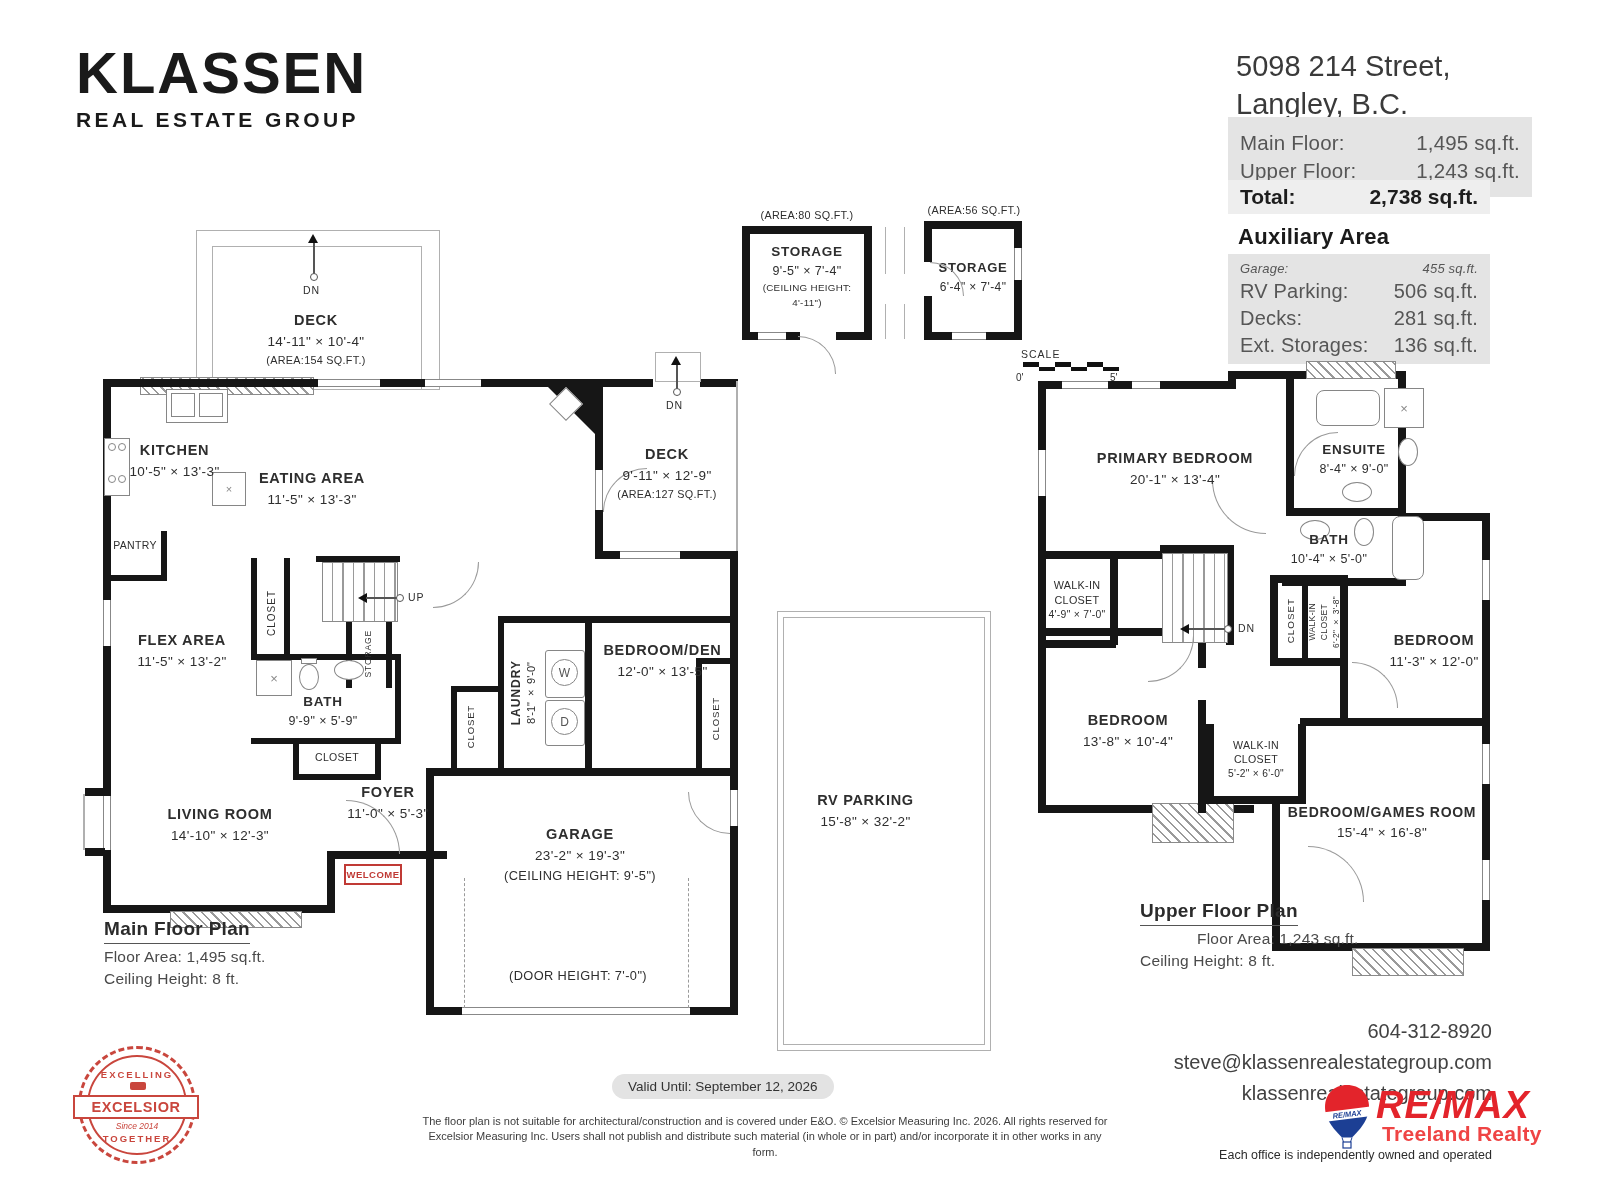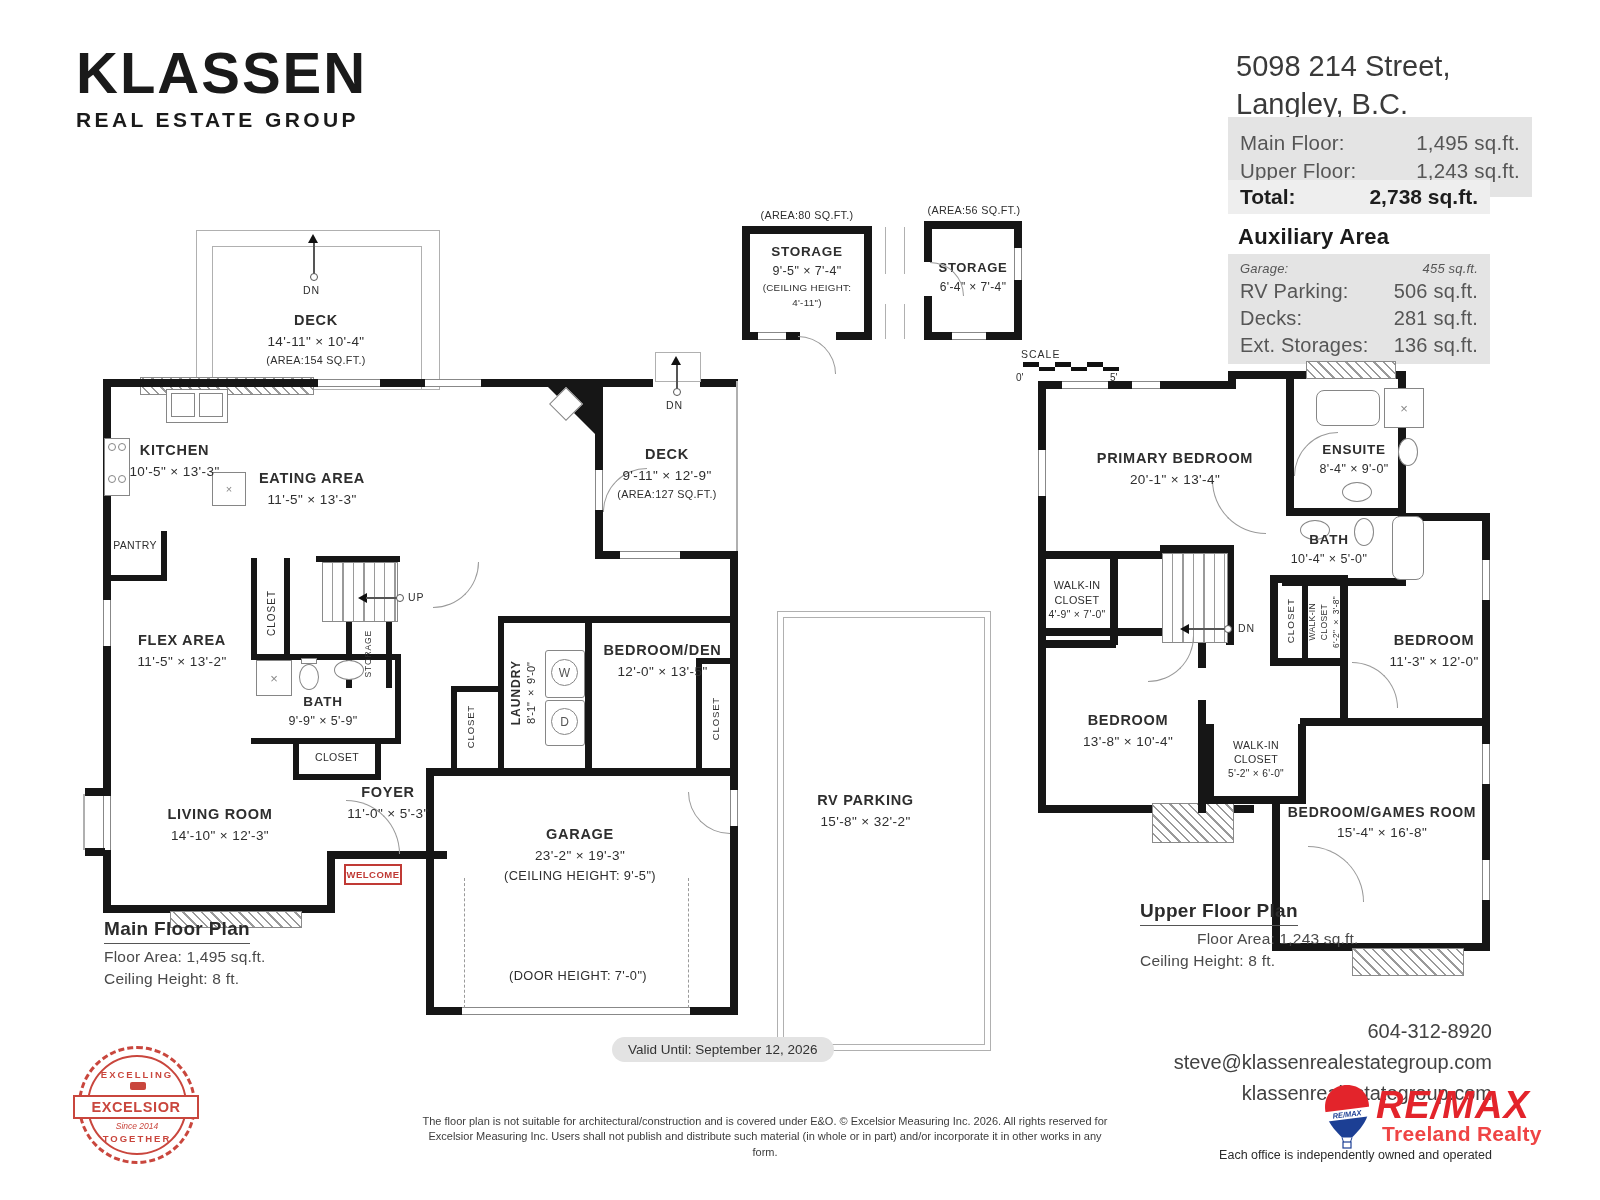--- a/index.html
+++ b/index.html
@@ -443,21 +443,21 @@
 
   <div class="stamp" style="left:78px;top:1046px;">
     <div class="stamp-ring"></div>
     <div class="stamp-txt" style="top:20px;font-size:9.5px;letter-spacing:2px;">EXCELLING</div>
     <div class="abs" style="left:49px;top:33px;width:16px;height:8px;background:#c9463d;border-radius:2px;"></div>
     <div class="stamp-banner">EXCELSIOR</div>
     <div class="stamp-txt" style="top:72px;font-size:8.5px;font-style:italic;font-weight:400;">Since 2014</div>
     <div class="stamp-txt" style="top:84px;font-size:9.5px;letter-spacing:2px;">TOGETHER</div>
   </div>
 
-  <div class="pill" style="left:612px;top:1037px;text-align:center;">Valid Until: September 12, 2026</div>
+  <div class="pill" style="left:612px;top:1074px;text-align:center;">Valid Until: September 12, 2026</div>
   <div class="disc" style="left:420px;top:1114px;width:690px;">
     <div>The floor plan is not suitable for architectural/construction and is covered under E&amp;O. © Excelsior Measuring Inc. 2026. All rights reserved for</div>
     <div>Excelsior Measuring Inc. Users shall not publish and distribute such material (in whole or in part) and/or incorporate it in other works in any form.</div>
   </div>
 
   <div class="contact" style="left:1100px;top:1016px;width:392px;">
     <div>604-312-8920</div>
     <div>steve@klassenrealestategroup.com</div>
     <div>klassenrealestategroup.com</div>
   </div>

